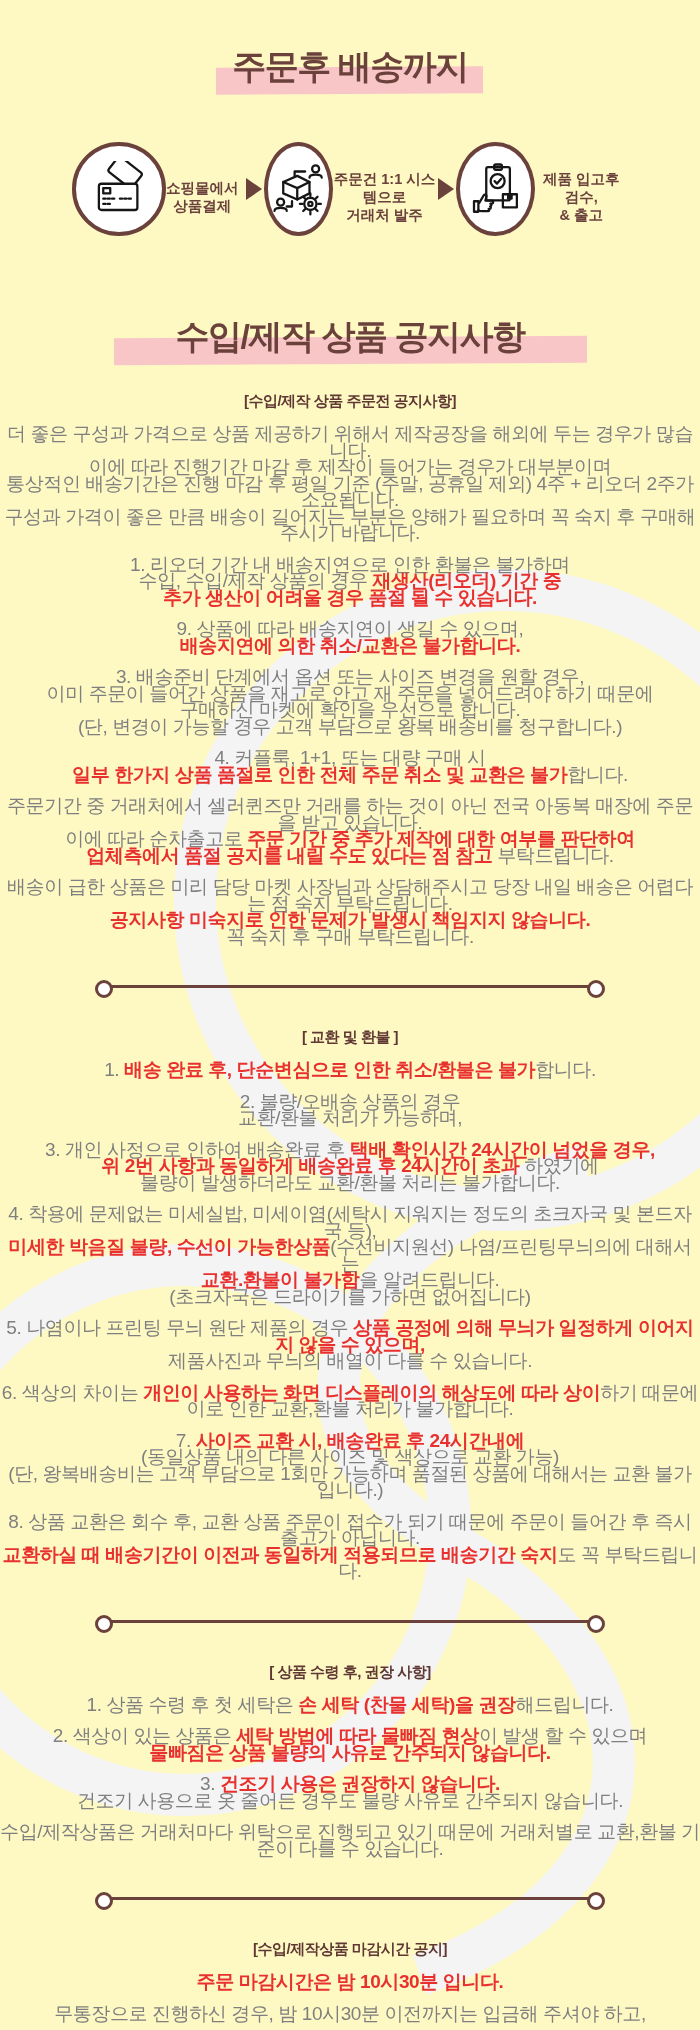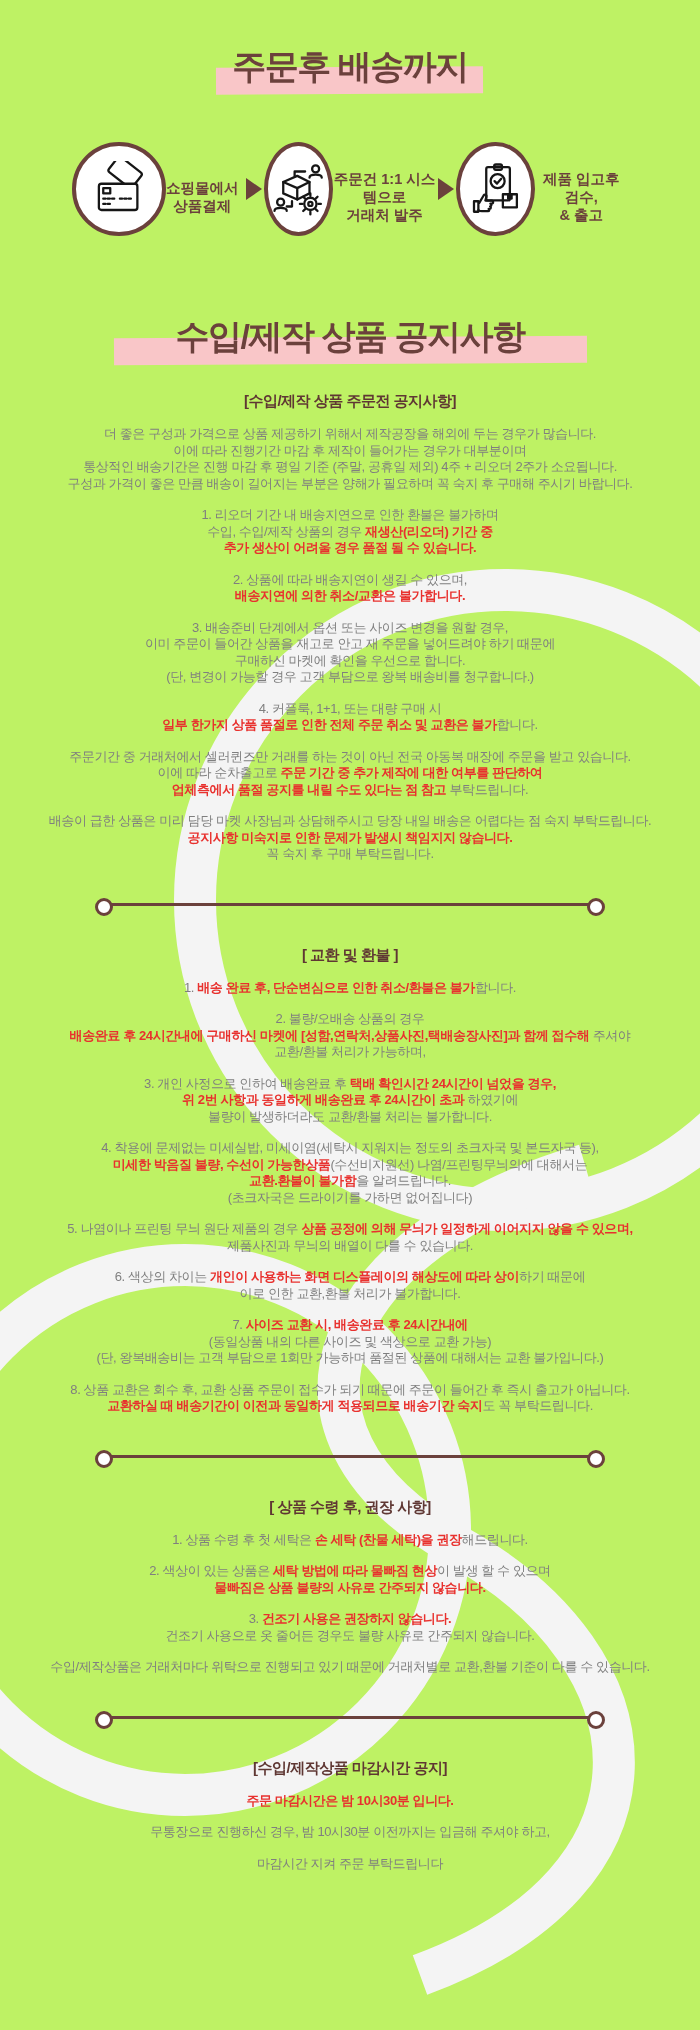--- a/index.html
+++ b/index.html
@@ -5,21 +5,21 @@
   html,body{margin:0;padding:0;background:#fff;}
   body{
     width:700px;
     font-family:"Liberation Sans","DejaVu Sans",sans-serif;
     -webkit-font-smoothing:antialiased;
   }
   .page{
     position:relative;
     width:700px;
     height:2030px;
-    background:#bef264;
+    background:#fef9c3;
     overflow:hidden;
   }
   .watermark{
     position:absolute;
     left:0;top:0;
     z-index:0;
     pointer-events:none;
   }
   .content{
     position:relative;
@@ -93,21 +93,21 @@
   .notice-section{margin:0;}
   .sec-header{
     margin:26px 0 14px 0;
     font-size:15px;
     font-weight:800;
     color:#5f3733;
     letter-spacing:-0.5px;
   }
   .block{
     margin:15px 0;
-    font-size:13px;
+    font-size:19px;
     line-height:16.5px;
     letter-spacing:-0.4px;
   }
   .ln{display:block;}
   .plain{color:#7f7f7f;}
   .red{color:#e8312e;font-weight:700;}
   
   .divider{
     position:relative;
     width:480px;
@@ -233,21 +233,21 @@
             <span class="ln"><span class="plain">이에 따라 진행기간 마감 후 제작이 들어가는 경우가 대부분이며</span></span>
             <span class="ln"><span class="plain">통상적인 배송기간은 진행 마감 후 평일 기준 (주말, 공휴일 제외) 4주 + 리오더 2주가 소요됩니다.</span></span>
             <span class="ln"><span class="plain">구성과 가격이 좋은 만큼 배송이 길어지는 부분은 양해가 필요하며 꼭 숙지 후 구매해 주시기 바랍니다.</span></span>
           </p>
           <p class="block">
             <span class="ln"><span class="plain">1. 리오더 기간 내 배송지연으로 인한 환불은 불가하며</span></span>
             <span class="ln"><span class="plain">수입, 수입/제작 상품의 경우 </span><span class="red">재생산(리오더) 기간 중</span></span>
             <span class="ln"><span class="red">추가 생산이 어려울 경우 품절 될 수 있습니다.</span></span>
           </p>
           <p class="block">
-            <span class="ln"><span class="plain">2. 상품에 따라 배송지연이 생길 수 있으며,</span></span>
+            <span class="ln"><span class="plain">9. 상품에 따라 배송지연이 생길 수 있으며,</span></span>
             <span class="ln"><span class="red">배송지연에 의한 취소/교환은 불가합니다.</span></span>
           </p>
           <p class="block">
             <span class="ln"><span class="plain">3. 배송준비 단계에서 옵션 또는 사이즈 변경을 원할 경우,</span></span>
             <span class="ln"><span class="plain">이미 주문이 들어간 상품을 재고로 안고 재 주문을 넣어드려야 하기 때문에</span></span>
             <span class="ln"><span class="plain">구매하신 마켓에 확인을 우선으로 합니다.</span></span>
             <span class="ln"><span class="plain">(단, 변경이 가능할 경우 고객 부담으로 왕복 배송비를 청구합니다.)</span></span>
           </p>
           <p class="block">
             <span class="ln"><span class="plain">4. 커플룩, 1+1, 또는 대량 구매 시</span></span>
@@ -265,21 +265,20 @@
           </p>
         </section>
         <div class="divider"></div>
         <section class="notice-section">
           <h3 class="sec-header">[ 교환 및 환불 ]</h3>
           <p class="block">
             <span class="ln"><span class="plain">1. </span><span class="red">배송 완료 후, 단순변심으로 인한 취소/환불은 불가</span><span class="plain">합니다.</span></span>
           </p>
           <p class="block">
             <span class="ln"><span class="plain">2. 불량/오배송 상품의 경우</span></span>
-            <span class="ln"><span class="red">배송완료 후 24시간내에 구매하신 마켓에 [성함,연락처,상품사진,택배송장사진]과 함께 접수해 </span><span class="plain">주셔야</span></span>
             <span class="ln"><span class="plain">교환/환불 처리가 가능하며,</span></span>
           </p>
           <p class="block">
             <span class="ln"><span class="plain">3. 개인 사정으로 인하여 배송완료 후 </span><span class="red">택배 확인시간 24시간이 넘었을 경우,</span></span>
             <span class="ln"><span class="red">위 2번 사항과 동일하게 배송완료 후 24시간이 초과</span><span class="plain"> 하였기에</span></span>
             <span class="ln"><span class="plain">불량이 발생하더라도 교환/환불 처리는 불가합니다.</span></span>
           </p>
           <p class="block">
             <span class="ln"><span class="plain">4. 착용에 문제없는 미세실밥, 미세이염(세탁시 지워지는 정도의 초크자국 및 본드자국 등),</span></span>
             <span class="ln"><span class="red">미세한 박음질 불량, 수선이 가능한상품</span><span class="plain">(수선비지원선) 나염/프린팅무늬의에 대해서는</span></span>

